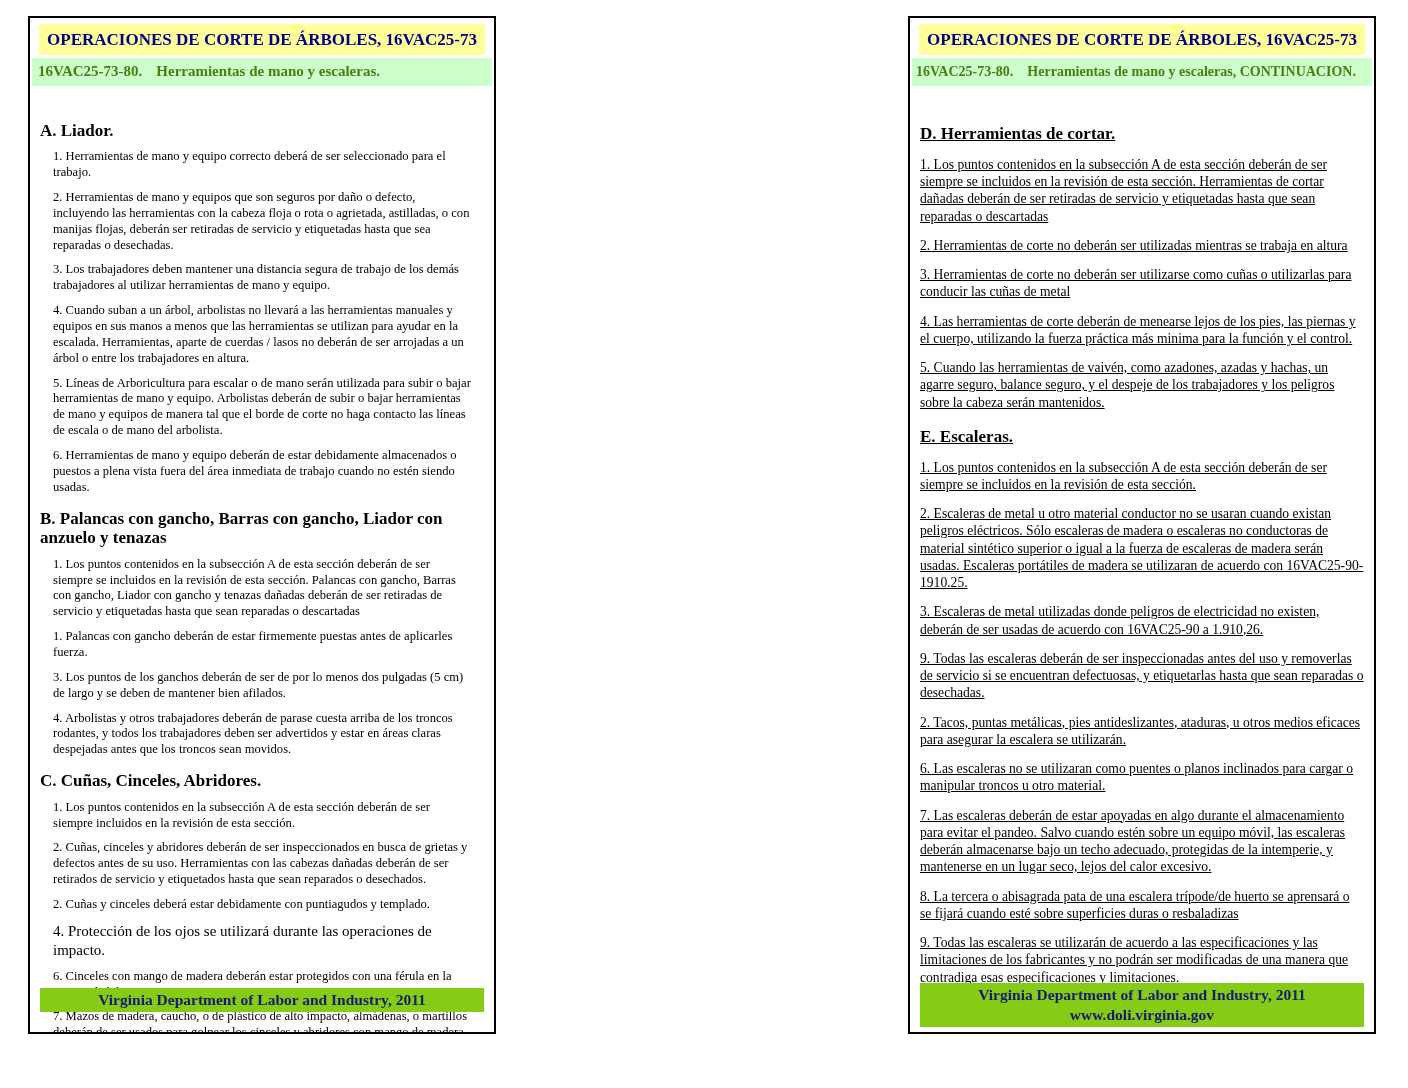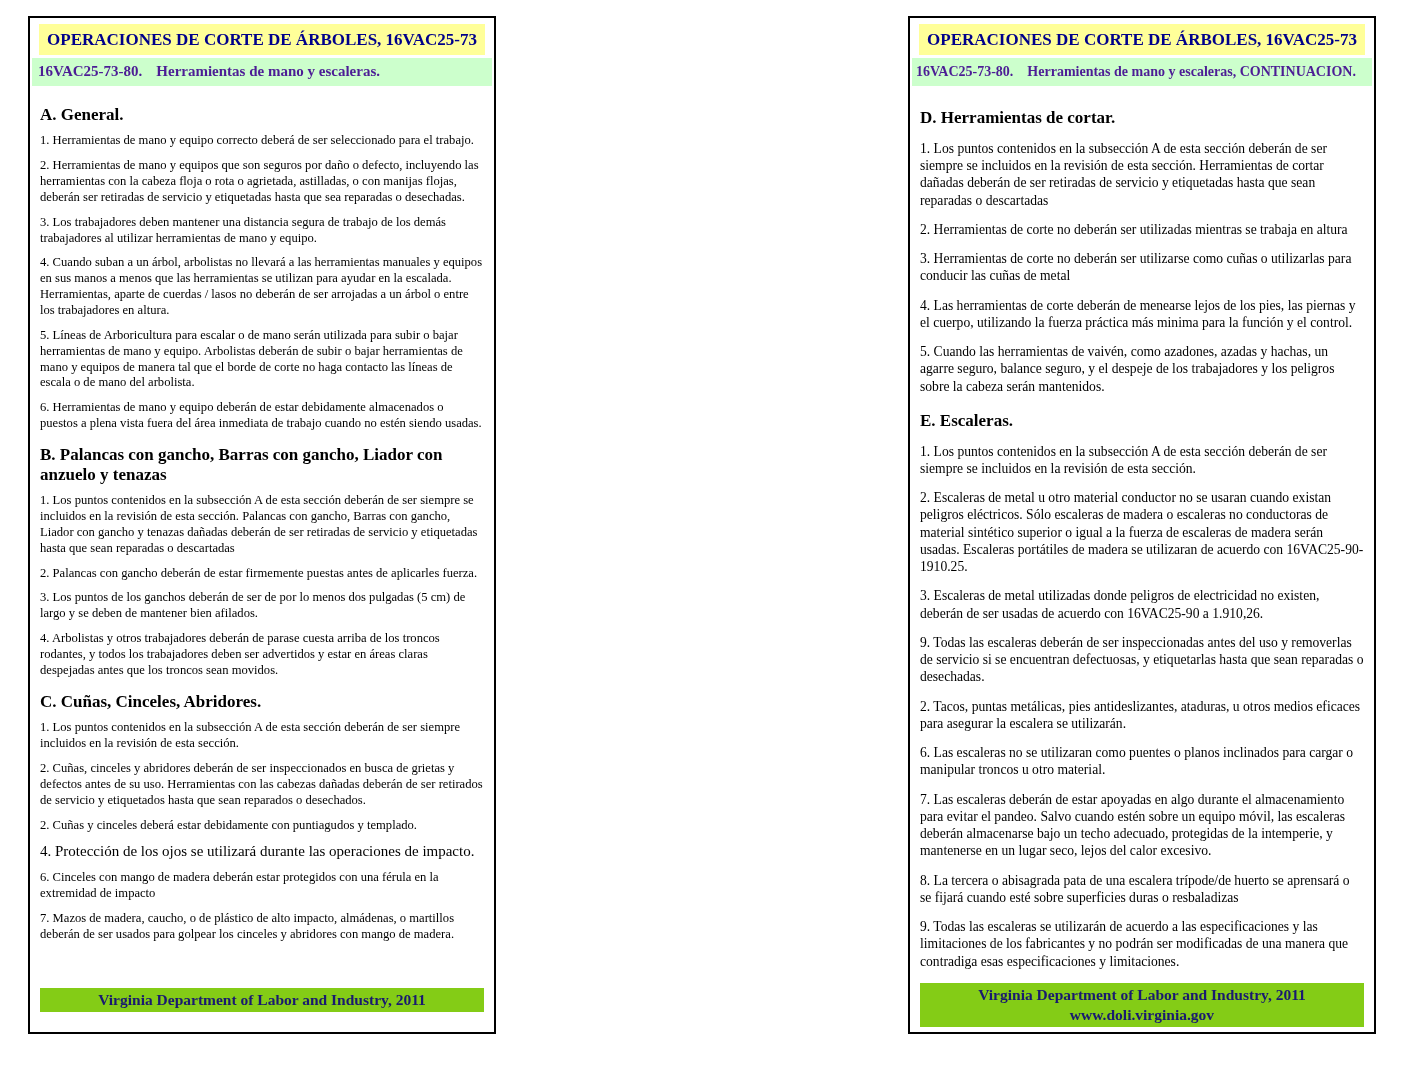--- a/index.html
+++ b/index.html
@@ -32,49 +32,49 @@
     margin: 6px 9px 0 9px;
     background: #FFFF99;
     color: #00008B;
     font-weight: bold;
     text-align: center;
     font-size: 17px;
     line-height: 1.25;
     padding: 5px 2px;
   }
   .section-banner {
-    margin: 3px 2px 0 2px;
+    margin: 3px 2px 16px 2px;
     background: #CCFFCC;
-    color: #4c1d95;
+    color: #4d7c0f;
     font-weight: bold;
     font-size: 15px;
     line-height: 1.3;
     padding: 4px 6px;
     white-space: nowrap;
   }
   .panel-right .section-banner { font-size: 14px; padding: 5px 4px; }
   .section-banner .code { margin-right: 14px; }
 
   .panel-body {
     padding: 6px 10px 0 10px;
   }
   .panel-left  .panel-body { font-size: 12.6px; line-height: 1.26; }
-  .panel-right .panel-body { font-size: 13.6px; line-height: 1.27; }
+  .panel-right .panel-body { font-size: 13.6px; line-height: 1.27; text-decoration: underline; }
 
   .section-heading {
     font-size: 17px;
     font-weight: bold;
     color: #000000;
     margin: 13px 0 4px 0;
     line-height: 1.15;
   }
   .panel-right .section-heading { margin-top: 16px; }
 
   .panel-body p {
-    margin: 9px 0;
+    margin: 9px 13px;
     color: #000000;
   }
   .panel-right .panel-body p { margin: 12px 0; }
   .panel-body p.emphasis-size { font-size: 15px; }
 
   .panel-footer {
     position: absolute;
     left: 10px;
     right: 10px;
     background: #84cc16;
@@ -95,31 +95,31 @@
 
   <section class="panel panel-left">
     <div class="title-banner">
       <span>OPERACIONES DE CORTE DE ÁRBOLES, 16VAC25-73</span>
     </div>
     <div class="section-banner">
       <span class="code">16VAC25-73-80.</span><span>Herramientas de mano y escaleras.</span>
     </div>
 
     <div class="panel-body">
-      <div class="section-heading">A. General.</div>
+      <div class="section-heading">A. Liador.</div>
       <p>1. Herramientas de mano y equipo correcto deberá de ser seleccionado para el trabajo.</p>
       <p>2. Herramientas de mano y equipos que son seguros por daño o defecto, incluyendo las herramientas con la cabeza floja o rota o agrietada, astilladas, o con manijas flojas, deberán ser retiradas de servicio y etiquetadas hasta que sea reparadas o desechadas.</p>
       <p>3. Los trabajadores deben mantener una distancia segura de trabajo de los demás trabajadores al utilizar herramientas de mano y equipo.</p>
       <p>4. Cuando suban a un árbol, arbolistas no llevará a las herramientas manuales y equipos en sus manos a menos que las herramientas se utilizan para ayudar en la escalada. Herramientas, aparte de cuerdas / lasos no deberán de ser arrojadas a un árbol o entre los trabajadores en altura.</p>
       <p>5. Líneas de Arboricultura para escalar o de mano serán utilizada para subir o bajar herramientas de mano y equipo. Arbolistas deberán de subir o bajar herramientas de mano y equipos de manera tal que el borde de corte no haga contacto las líneas de escala o de mano del arbolista.</p>
       <p>6. Herramientas de mano y  equipo deberán de estar debidamente almacenados o puestos a plena vista fuera del área inmediata de trabajo cuando no estén siendo usadas.</p>
 
       <div class="section-heading">B. Palancas con gancho, Barras con gancho, Liador con anzuelo y tenazas</div>
       <p>1. Los puntos contenidos en la subsección A de esta sección deberán de ser siempre se incluidos en la revisión de esta sección. Palancas con gancho, Barras con gancho, Liador con gancho y tenazas dañadas deberán de ser retiradas de servicio y etiquetadas hasta que sean reparadas o descartadas</p>
-      <p>2. Palancas con gancho deberán de estar firmemente puestas antes de aplicarles fuerza.</p>
+      <p>1. Palancas con gancho deberán de estar firmemente puestas antes de aplicarles fuerza.</p>
       <p>3. Los puntos de los ganchos deberán de ser de por lo menos dos pulgadas (5 cm) de largo y se deben de mantener bien afilados.</p>
       <p>4. Arbolistas y otros trabajadores deberán de parase cuesta arriba de los troncos rodantes, y todos los trabajadores deben ser advertidos y estar en áreas claras despejadas antes que los troncos sean movidos.</p>
 
       <div class="section-heading">C. Cuñas, Cinceles, Abridores.</div>
       <p>1. Los puntos contenidos en la subsección A de esta sección deberán de ser siempre incluidos en la revisión de esta sección.</p>
       <p>2. Cuñas, cinceles y abridores deberán de ser inspeccionados en busca de grietas y defectos antes de su uso. Herramientas con las cabezas dañadas deberán de ser retirados de servicio y etiquetados hasta que sean reparados o desechados.</p>
       <p>2. Cuñas y cinceles deberá estar debidamente con puntiagudos y templado.</p>
       <p class="emphasis-size">4. Protección de los ojos se utilizará durante las operaciones de impacto.</p>
       <p>6. Cinceles con mango de madera deberán estar protegidos con una férula en la extremidad de impacto</p>
       <p>7. Mazos de madera, caucho, o de plástico de alto impacto, almádenas, o martillos deberán de ser usados para golpear los cinceles y abridores con mango de madera.</p>

